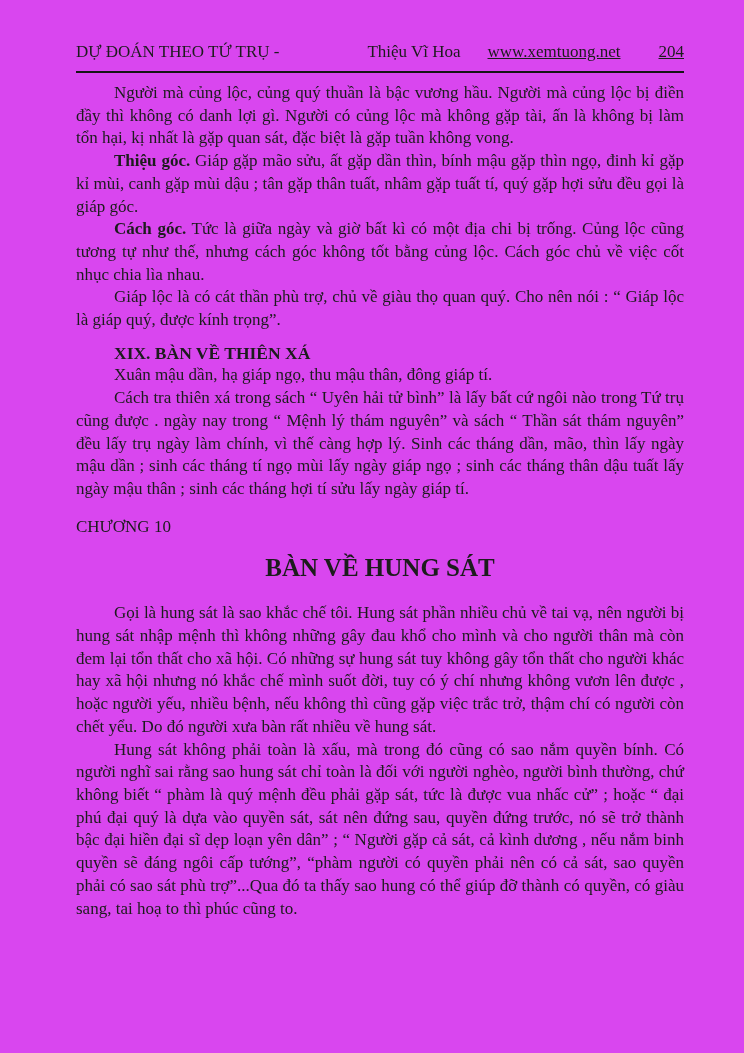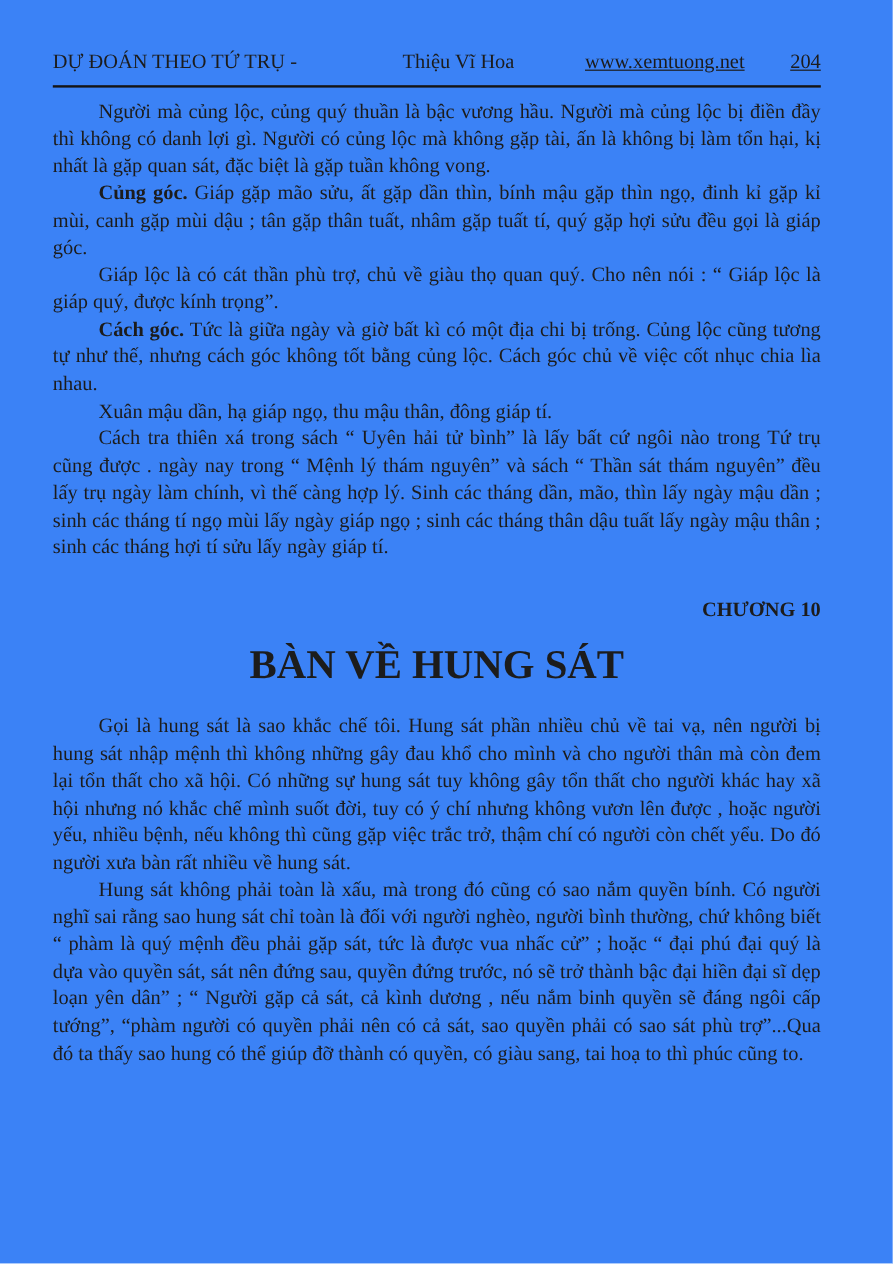--- a/index.html
+++ b/index.html
@@ -1,22 +1,22 @@
 <!DOCTYPE html>
 <html><head>
 <meta charset="utf-8">
 <style>
   html, body { margin: 0; padding: 0; background: #ffffff; }
   .page {
     position: relative;
     width: 744px;
     height: 1053px;
     box-sizing: border-box;
-    background: #3b82f6;
-    padding: 42px 60px 0 44px;
+    background: #d946ef;
+    padding: 42px 60px 0 76px;
     font-family: "Liberation Serif", "DejaVu Serif", serif;
     color: #1c1c1c;
   }
   .header {
     display: flex;
     align-items: baseline;
     font-size: 17px;
     white-space: nowrap;
   }
   .header .author { margin-left: 88px; }
@@ -39,31 +39,31 @@
     text-align: justify;
     text-indent: 38px;
   }
   .body p .lead { font-weight: bold; }
   p.section-heading {
     font-weight: bold;
     margin-top: 10px;
     font-size: 17.5px;
   }
   p.chapter-label {
-    text-align: right;
+    text-align: left;
     text-indent: 0;
-    font-weight: bold;
-    margin-top: 29px;
+    font-weight: normal;
+    margin-top: 15px;
     font-size: 17px;
   }
   p.chapter-title {
     text-align: center;
     text-indent: 0;
     font-weight: bold;
-    font-size: 34px;
+    font-size: 25px;
     line-height: 1.2;
     margin-top: 15px;
     margin-bottom: 19px;
   }
 </style>
 </head>
 <body>
 
 <div class="page">
 
@@ -73,26 +73,27 @@
     <a class="website">www.xemtuong.net</a>
     <span class="pagenum">204</span>
   </div>
 
   <div class="divider"></div>
 
   <div class="body">
 
     <p>Người mà củng lộc, củng quý thuần là bậc vương hầu. Người mà củng lộc bị điền đầy thì không có danh lợi gì. Người có củng lộc mà không gặp tài, ấn là không bị làm tổn hại, kị nhất là gặp quan sát, đặc biệt là gặp tuần không vong.</p>
 
-    <p><span class="lead">Củng góc.</span><span>  Giáp gặp mão sửu, ất gặp dần thìn, bính mậu gặp thìn ngọ, đinh kỉ gặp kỉ mùi, canh gặp mùi dậu ; tân gặp thân tuất, nhâm gặp tuất tí, quý gặp hợi sửu đều gọi là giáp góc.</span></p>
+    <p><span class="lead">Thiệu góc.</span><span>  Giáp gặp mão sửu, ất gặp dần thìn, bính mậu gặp thìn ngọ, đinh kỉ gặp kỉ mùi, canh gặp mùi dậu ; tân gặp thân tuất, nhâm gặp tuất tí, quý gặp hợi sửu đều gọi là giáp góc.</span></p>
+
+    <p><span class="lead">Cách góc.</span><span> Tức là giữa ngày và giờ bất kì có một địa chi bị trống. Củng lộc cũng tương tự như thế, nhưng cách góc không tốt bằng củng lộc. Cách góc chủ về việc cốt nhục chia lìa nhau.</span></p>
 
     <p>Giáp lộc là có cát thần phù trợ, chủ về giàu thọ quan quý. Cho nên nói : “ Giáp lộc là giáp quý, được kính trọng”.</p>
 
-    <p><span class="lead">Cách góc.</span><span> Tức là giữa ngày và giờ bất kì có một địa chi bị trống. Củng lộc cũng tương tự như thế, nhưng cách góc không tốt bằng củng lộc. Cách góc chủ về việc cốt nhục chia lìa nhau.</span></p>
-
+    <p class="section-heading">XIX. BÀN VỀ THIÊN XÁ</p>
 
     <p>Xuân mậu dần, hạ giáp ngọ, thu mậu thân, đông giáp tí.</p>
 
     <p>Cách tra thiên xá trong sách “ Uyên hải tử bình” là lấy bất cứ ngôi nào trong Tứ trụ cũng được . ngày nay trong  “ Mệnh lý thám nguyên” và sách “ Thần sát thám nguyên” đều lấy trụ ngày làm chính, vì thế càng hợp lý. Sinh các tháng dần, mão, thìn lấy ngày mậu dần ; sinh các tháng tí ngọ mùi lấy ngày giáp ngọ ; sinh các tháng thân dậu tuất lấy ngày mậu thân ; sinh các tháng hợi tí sửu lấy ngày giáp tí.</p>
 
 
     <p class="chapter-label">CHƯƠNG 10</p>
 
     <p class="chapter-title">BÀN VỀ HUNG SÁT</p>
 

